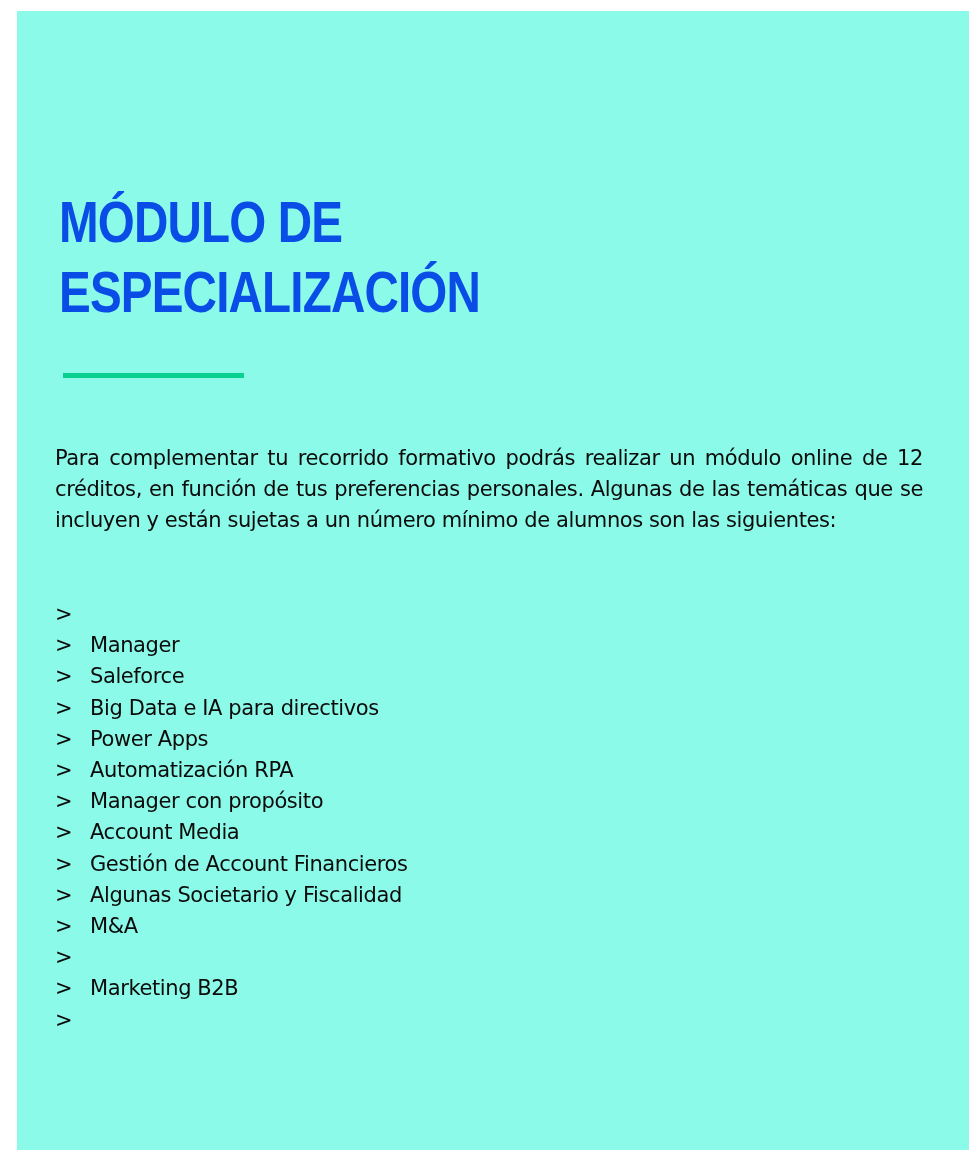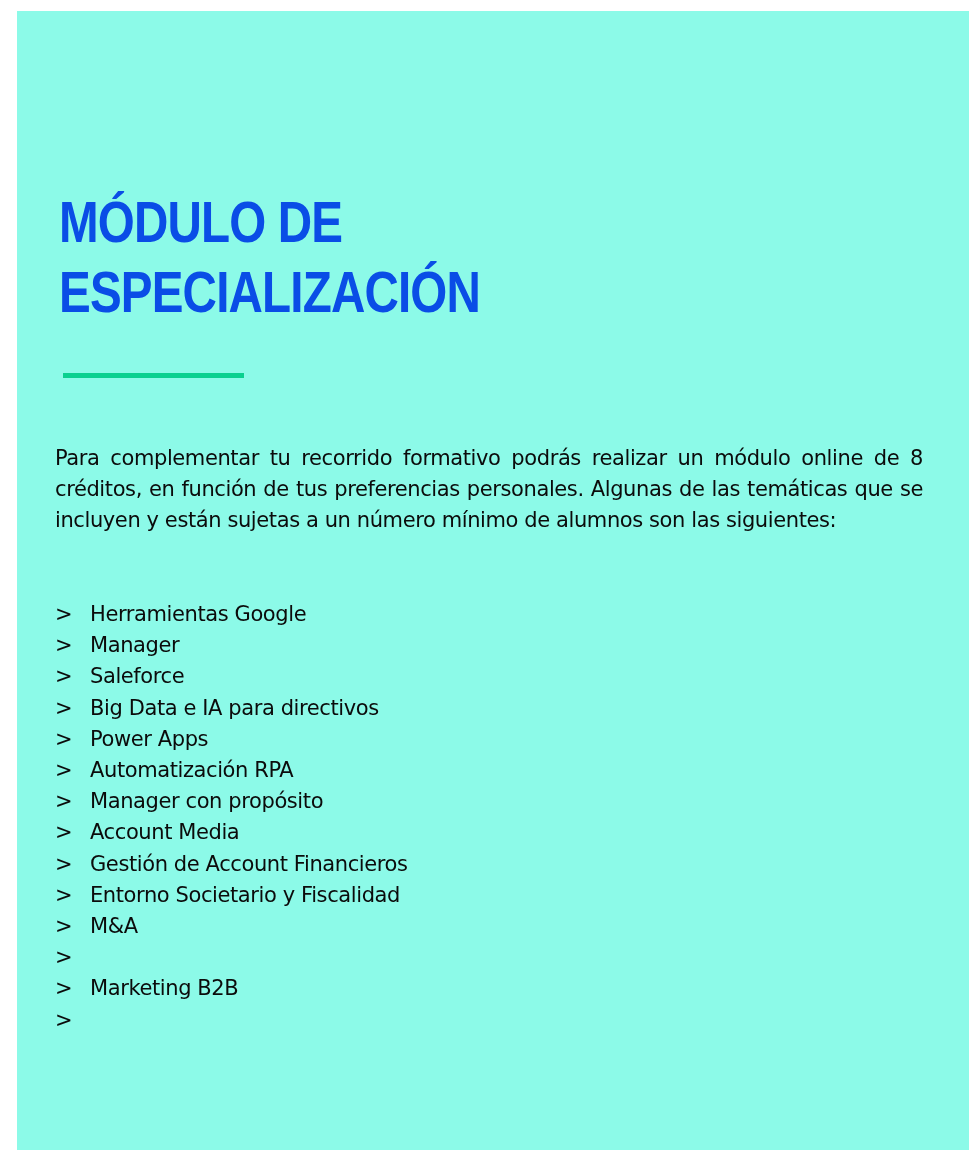--- a/index.html
+++ b/index.html
@@ -84,26 +84,25 @@
 <body>
 
 <div class="panel">
   <h1 class="title">
     <span>MÓDULO DE</span>
     <span>ESPECIALIZACIÓN</span>
   </h1>
 
   <div class="divider"></div>
 
-  <p class="intro">Para complementar tu recorrido formativo podrás realizar un módulo online de 8 créditos, en función de tus preferencias personales. Algunas de las temáticas que se incluyen y están sujetas a un número mínimo de alumnos son las siguientes:</p>
+  <p class="intro">Para complementar tu recorrido formativo podrás realizar un módulo online de 12 créditos, en función de tus preferencias personales. Algunas de las temáticas que se incluyen y están sujetas a un número mínimo de alumnos son las siguientes:</p>
 
   <ul class="topics">
     <li>
         <span class="bullet">&gt;</span>
-        <span>Herramientas Google</span>
       </li>
     <li>
         <span class="bullet">&gt;</span>
         <span>Manager</span>
       </li>
     <li>
         <span class="bullet">&gt;</span>
         <span>Saleforce</span>
       </li>
     <li>
@@ -125,21 +124,21 @@
     <li>
         <span class="bullet">&gt;</span>
         <span>Account Media</span>
       </li>
     <li>
         <span class="bullet">&gt;</span>
         <span>Gestión de Account Financieros</span>
       </li>
     <li>
         <span class="bullet">&gt;</span>
-        <span>Entorno Societario y Fiscalidad</span>
+        <span>Algunas Societario y Fiscalidad</span>
       </li>
     <li>
         <span class="bullet">&gt;</span>
         <span>M&amp;A</span>
       </li>
     <li>
         <span class="bullet">&gt;</span>
       </li>
     <li>
         <span class="bullet">&gt;</span>

